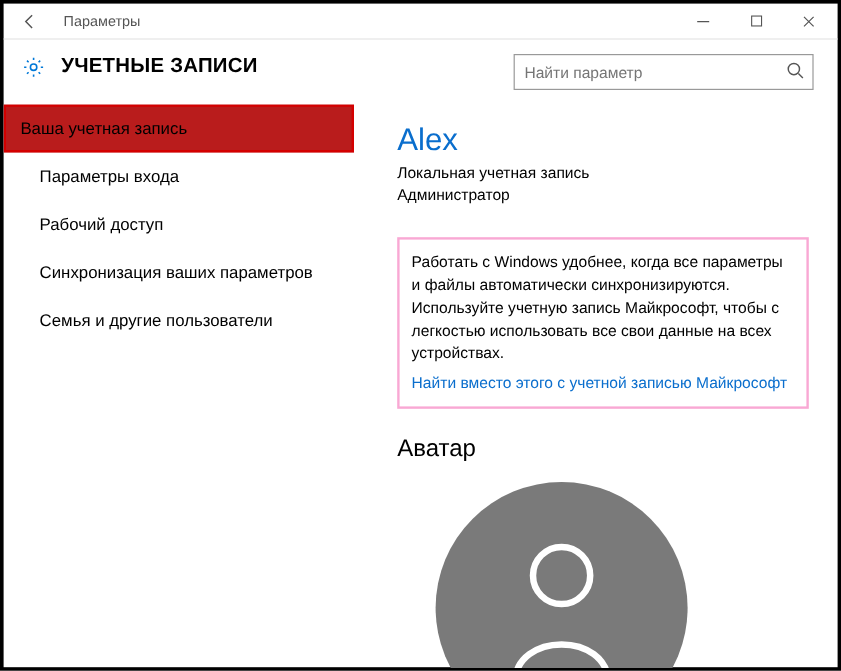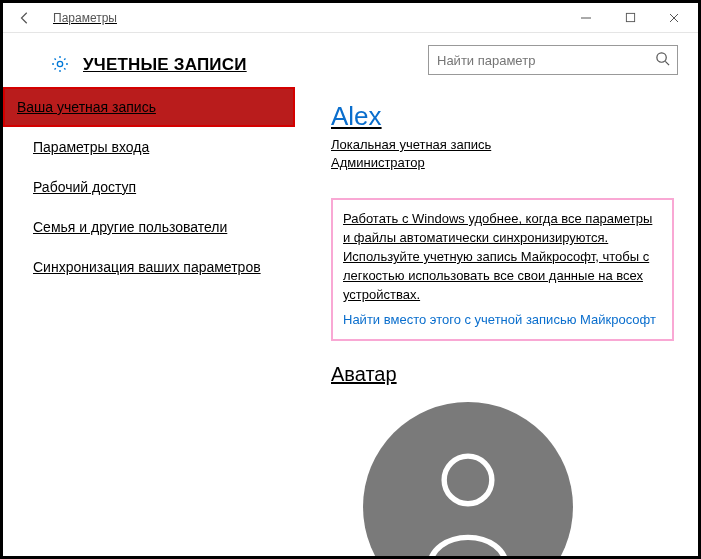--- a/index.html
+++ b/index.html
@@ -6,34 +6,34 @@
   body {
     font-family: "Segoe UI", Tahoma, sans-serif;
     font-size: 13px;
     color: #000;
     background: #000;
     width: 701px;
     height: 559px;
     overflow: hidden;
   }
   .outer { border: 3px solid #000; width: 701px; height: 559px; background:#fff; }
-  .window { width:100%; height:100%; display:flex; flex-direction:column;text-decoration:underline; }
+  .window { width:100%; height:100%; display:flex; flex-direction:column; }
   .titlebar {
     height: 30px; display:flex; align-items:center; padding:0 2px;
     border-bottom:1px solid #e5e5e5;
     color:#555;
   }
   .tb-left { display:flex; align-items:center; gap:18px; padding-left:10px; }
   .tb-back { width:20px; display:flex; align-items:center; justify-content:center; cursor:pointer;}
   .tb-title { font-size:12px; color:#555;}
   .tb-right { margin-left:auto; display:flex; }
   .win-btn { width:44px; height:30px; display:flex; align-items:center; justify-content:center; cursor:pointer; }
   .win-btn svg { stroke:#555; }
   .header {
-    display:flex; align-items:flex-end; padding:12px 20px 12px 14px; gap:12px;margin-left:32px;
+    display:flex; align-items:flex-start; padding:12px 20px 12px 14px; gap:12px;
   }
   .gear { width:22px; height:22px; color:#0078d7; display:flex; align-items:center; justify-content:center;}
   .header-title { font-size:17px; font-weight:600; letter-spacing:0.2px;}
   .search-wrap { margin-left:auto; position:relative; width:250px; }
   .search {
     width:100%; height:30px; border:1px solid #999; padding:0 34px 0 8px;
     font-size:13px; color:#737373; outline:none; background:#fff;
   }
   .search-icon { position:absolute; right:8px; top:50%; transform:translateY(-50%); color:#555;}
   .body { flex:1; display:flex; overflow:hidden; }
@@ -110,22 +110,22 @@
             </svg>
       </span>
     </div>
   </div>
 
   <div class="body">
     <div class="sidebar">
       <div class="nav-item active">Ваша учетная запись</div>
       <div class="nav-item">Параметры входа</div>
       <div class="nav-item">Рабочий доступ</div>
+      <div class="nav-item">Синхронизация ваших параметров</div>
       <div class="nav-item">Семья и другие пользователи</div>
-      <div class="nav-item">Синхронизация ваших параметров</div>
     </div>
 
     <div class="main">
       <div class="acct-name">Alex</div>
       <div class="acct-sub">Локальная учетная запись</div>
       <div class="acct-sub">Администратор</div>
 
       <div class="info-box">
         <div>Работать с Windows удобнее, когда все параметры и файлы автоматически синхронизируются. Используйте учетную запись Майкрософт, чтобы с легкостью использовать все свои данные на всех устройствах.</div>
         <span class="signin-link">Найти вместо этого с учетной записью Майкрософт</span>

